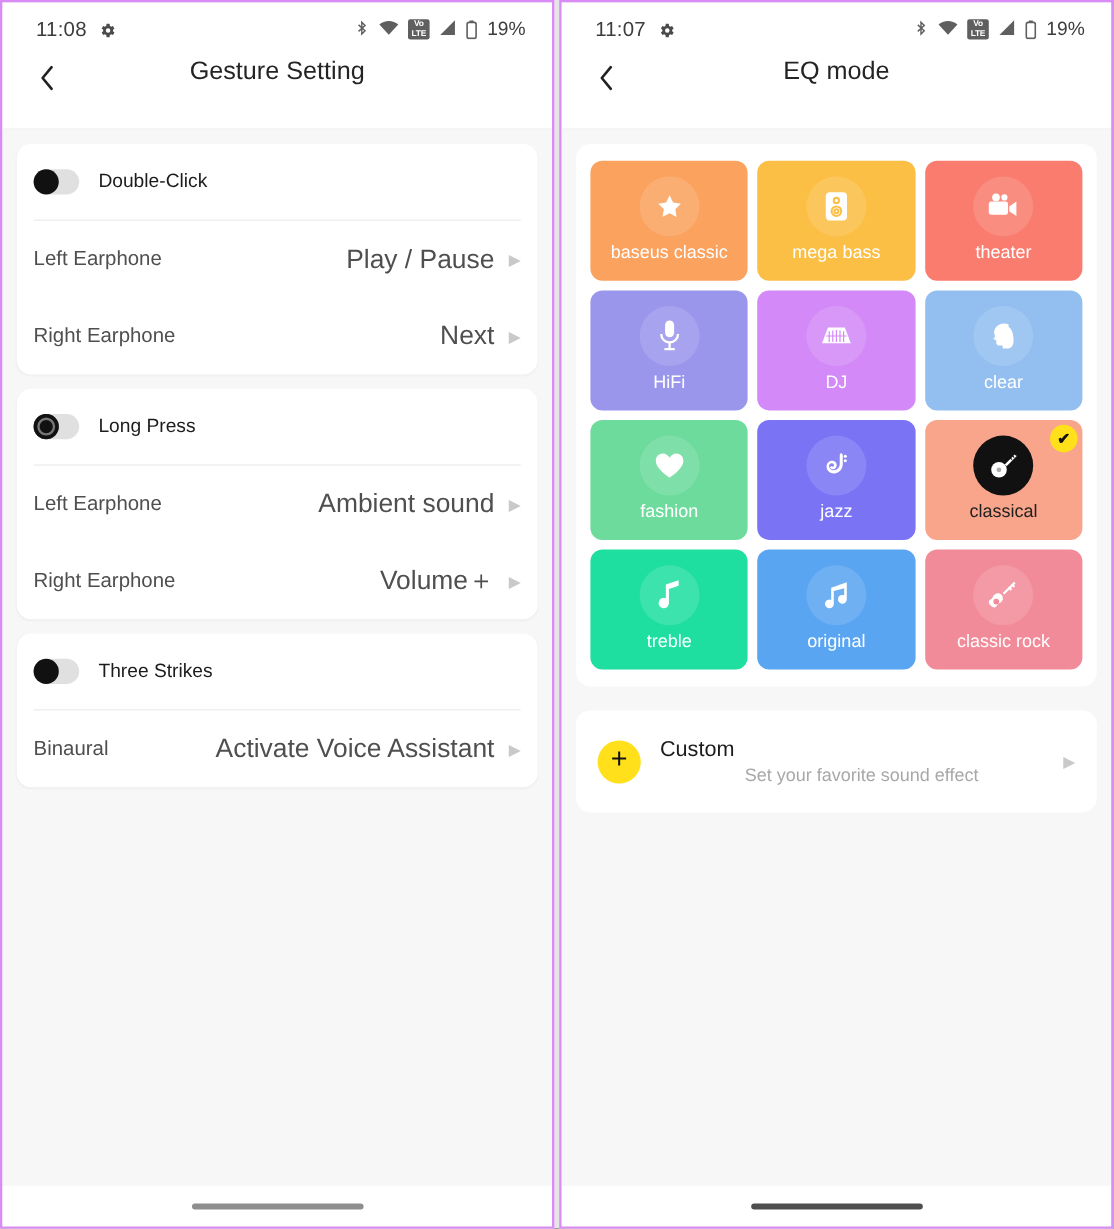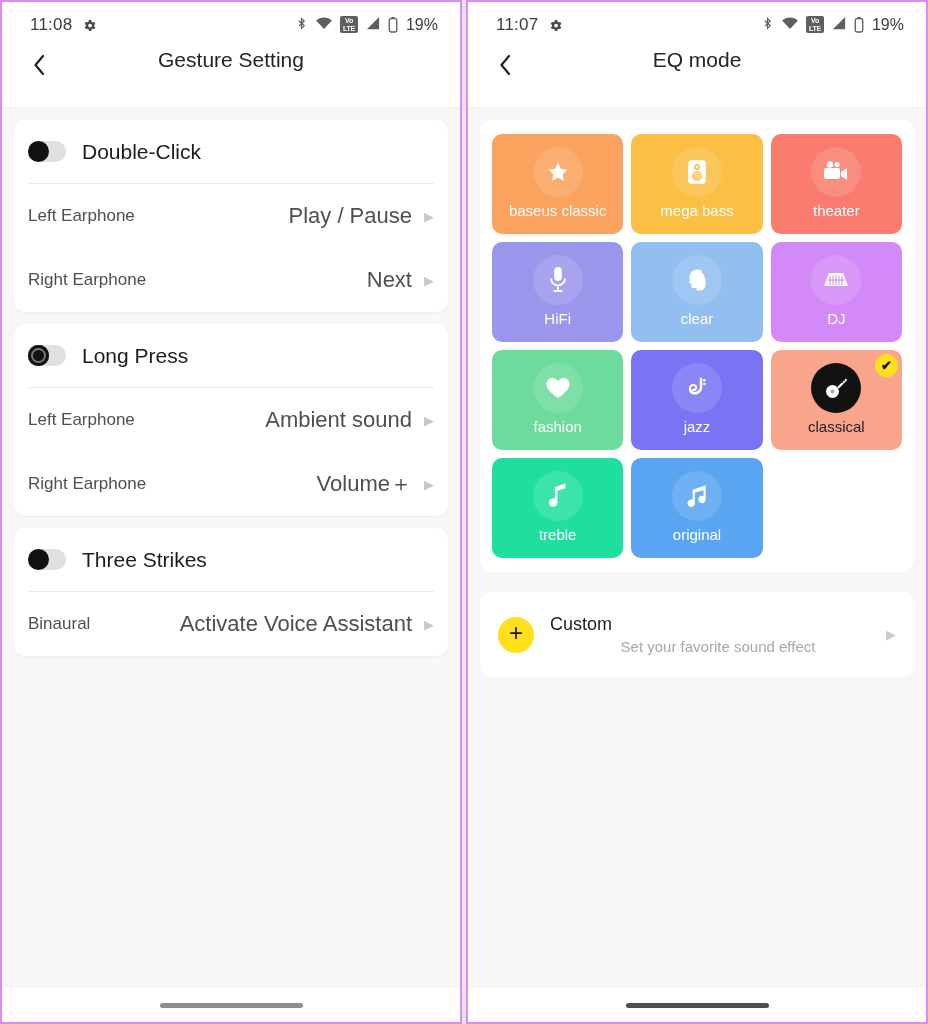--- a/index.html
+++ b/index.html
@@ -105,21 +105,21 @@
     box-shadow: 0 1px 2px rgba(0,0,0,.04);
   }
   .card.first { margin-top: 12px; }
   .gesture-head {
     display: flex;
     align-items: center;
     height: 63px;
     gap: 16px;
   }
   .gesture-head .label {
-    font-size: 21px;
+    font-size: 16px;
     color: #1c1c1c;
   }
   .toggle {
     width: 38px; height: 21px;
     background: #e0e0e0;
     border-radius: 11px;
     position: relative;
     flex: none;
     cursor: pointer;
   }
@@ -457,38 +457,38 @@
             <div class="tile" style="background: rgb(154, 150, 236);">
               <div class="ico-wrap">
                 <svg width="22" height="28" viewBox="0 0 18 26" fill="#fff">
                   <rect x="5.5" y="1" width="7" height="13" rx="3.5"></rect>
                   <path d="M2.5 11.5a6.5 6.5 0 0013 0" fill="none" stroke="#fff" stroke-width="1.8"></path>
                   <path d="M9 18v5M5 23.2h8" stroke="#fff" stroke-width="1.8"></path>
                 </svg>
               </div>
               <div class="tname">HiFi</div>
             </div>
-            <div class="tile" style="background: rgb(146, 191, 240);">
-              <div class="ico-wrap">
-                <svg width="26" height="26" viewBox="0 0 26 26" fill="#fff">
-                  <path d="M17.5 3.5C13.5 1.3 8.2 3 6.2 7c-1 2-.9 3.6-.3 5.3.4 1.1.2 1.7-.5 2.3-.6.5-.5 1.2.3 1.4l1.3.3c.3.6.2 1.4.2 2.1 0 1.6.9 2.6 2.6 2.6h2.6l.3 2.4h3.6c2.7 0 4.6-1.7 5.1-4.2.9-4.3-.4-12-3.9-13.7z"></path>
-                </svg>
-              </div>
-              <div class="tname">clear</div>
-            </div>
             <div class="tile" style="background: rgb(211, 137, 247);">
               <div class="ico-wrap">
                 <svg width="28" height="22" viewBox="0 0 28 20" fill="#fff">
                   <path d="M7 3h14l5 13H2L7 3z"></path>
                   <g stroke="#D389F7" stroke-width="1">
                     <path d="M8 6v9M11 5.5v9.5M14 5v10M17 5.5v9.5M20 6v9M5.5 10h17"></path>
                   </g>
                 </svg>
               </div>
               <div class="tname">DJ</div>
+            </div>
+            <div class="tile" style="background: rgb(146, 191, 240);">
+              <div class="ico-wrap">
+                <svg width="26" height="26" viewBox="0 0 26 26" fill="#fff">
+                  <path d="M17.5 3.5C13.5 1.3 8.2 3 6.2 7c-1 2-.9 3.6-.3 5.3.4 1.1.2 1.7-.5 2.3-.6.5-.5 1.2.3 1.4l1.3.3c.3.6.2 1.4.2 2.1 0 1.6.9 2.6 2.6 2.6h2.6l.3 2.4h3.6c2.7 0 4.6-1.7 5.1-4.2.9-4.3-.4-12-3.9-13.7z"></path>
+                </svg>
+              </div>
+              <div class="tname">clear</div>
             </div>
             <div class="tile" style="background: rgb(109, 219, 156);">
               <div class="ico-wrap">
                 <svg width="26" height="24" viewBox="0 0 26 24" fill="#fff">
                   <path d="M13 22S1.5 14.8 1.5 8.2C1.5 4.4 4.3 2 7.4 2c2.3 0 4.4 1.4 5.6 3.4C14.2 3.4 16.3 2 18.6 2c3.1 0 5.9 2.4 5.9 6.2C24.5 14.8 13 22 13 22z"></path>
                 </svg>
               </div>
               <div class="tname">fashion</div>
             </div>
             <div class="tile" style="background: rgb(122, 116, 245);">
@@ -524,20 +524,30 @@
               <div class="tname">treble</div>
             </div>
             <div class="tile" style="background: rgb(90, 165, 242);">
               <div class="ico-wrap">
                 <svg width="26" height="26" viewBox="0 0 24 24" fill="#fff">
                   <path d="M20 2v13.2a3.4 3.4 0 11-2-3.1V6.6l-8 2.2v9.9a3.4 3.4 0 11-2-3.1V6.3L20 2z"></path>
                 </svg>
               </div>
               <div class="tname">original</div>
             </div>
+            <div class="tile" style="background: rgb(242, 139, 153);">
+              <div class="ico-wrap">
+                <svg width="28" height="28" viewBox="0 0 28 28" fill="#fff">
+                  <path d="M12.8 13.8c-1.6-1.6-4-1.8-5.7-.5-1.5 1.1-1.5 2.4-2.6 3.5-1.1 1-2.3 1.2-2.5 2.6-.2 1.2.7 2.3 1.6 3.2.9.9 2 1.8 3.2 1.6 1.4-.2 1.6-1.4 2.6-2.5 1.1-1.1 2.4-1.1 3.5-2.6 1.3-1.7 1.1-4.1-.5-5.7z"></path>
+                  <path d="M13.6 12.2l9.4-9.4 1.3 1.3-1.3 1.3 1 1-1.3 1.3-1-1-1.2 1.2 1 1-1.3 1.3-1-1-4.3 4.3z"></path>
+                  <circle cx="8.2" cy="19.3" r="2.4" fill="#F28B99"></circle>
+                </svg>
+              </div>
+              <div class="tname">classic rock</div>
+            </div>
           </div>
       </div>
 
       <div class="custom-card">
         <div class="plus-circle">+</div>
         <div class="custom-text">
           <div class="custom-title">Custom</div>
           <div class="custom-sub">Set your favorite sound effect</div>
         </div>
         <span class="chev">▶</span>

